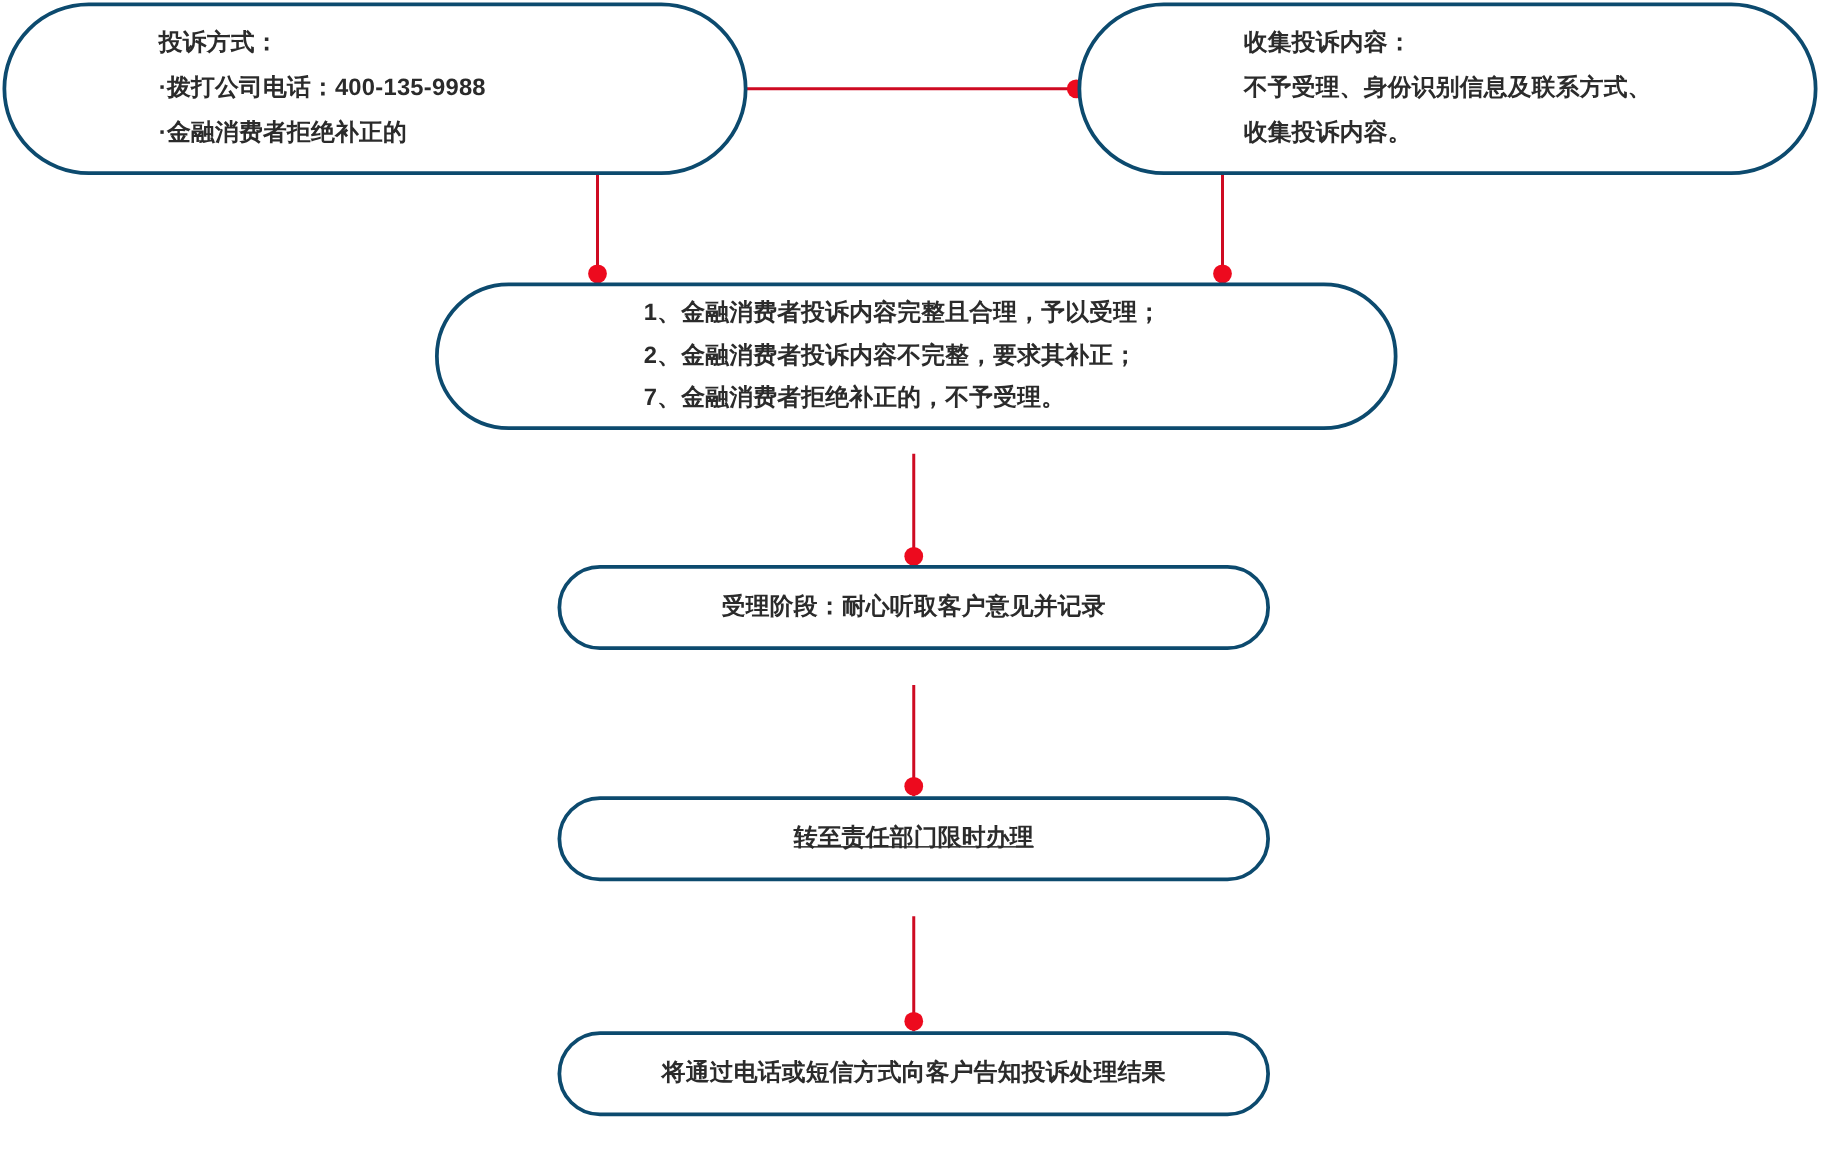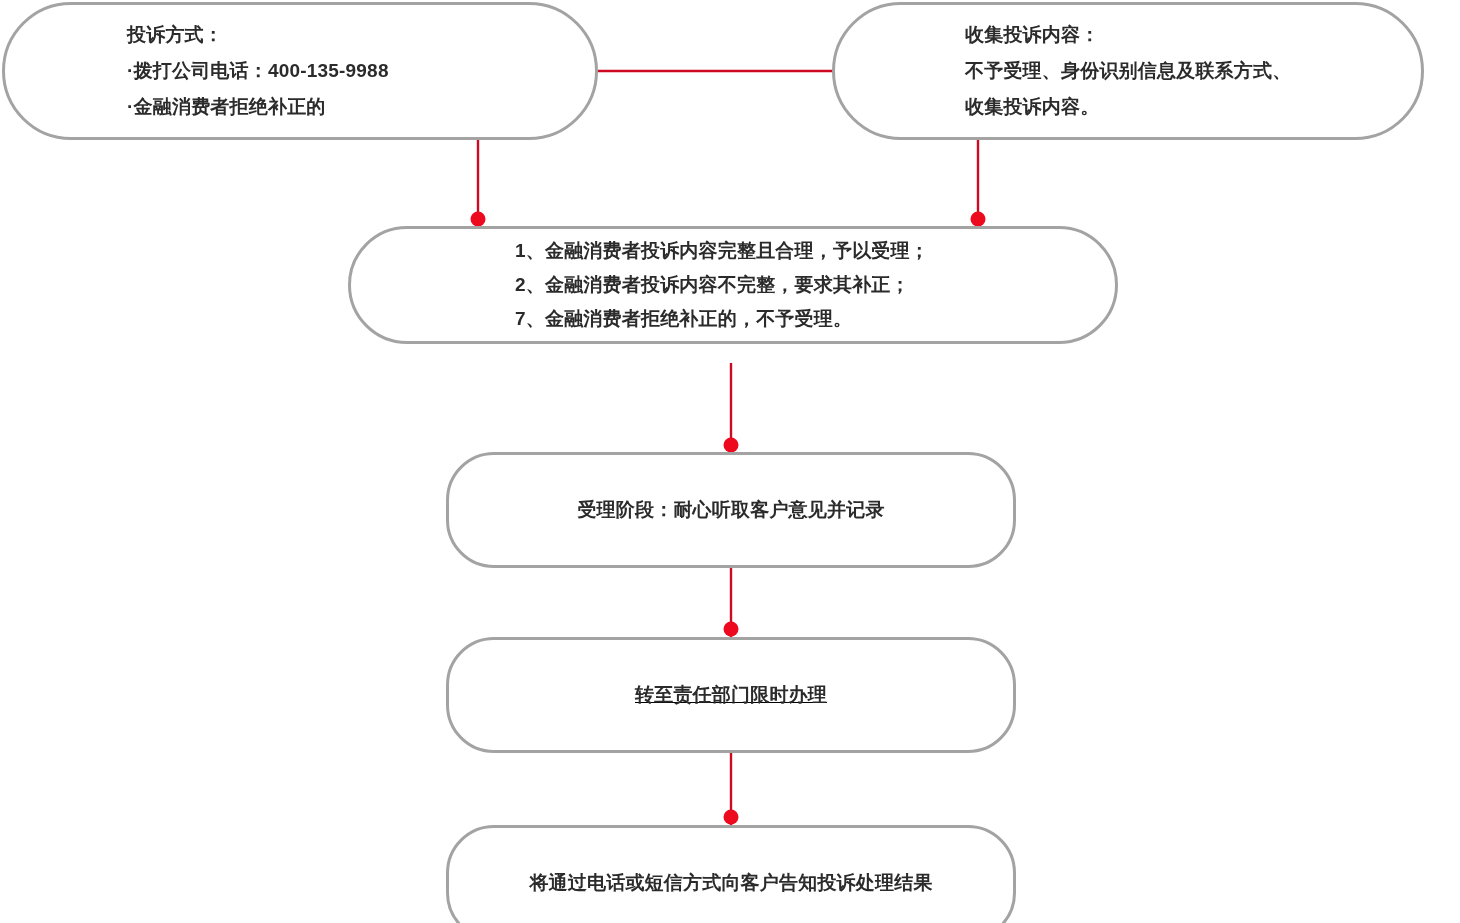--- a/index.html
+++ b/index.html
@@ -27,21 +27,21 @@
     top: 0;
     width: 1460px;
     height: 923px;
     pointer-events: none;
   }
 
   
   .node {
     position: absolute;
     box-sizing: border-box;
-    border: 3px solid #a3a3a3;
+    border: 3px solid #0c4a6e;
     background: #ffffff;
     display: flex;
     flex-direction: column;
     justify-content: center;
     z-index: 2;
   }
   .node-text {
     color: #2b2b2b;
     font-weight: bold;
     letter-spacing: 0.2px;
@@ -57,21 +57,21 @@
     border-radius: 69px;
     padding-left: 122px;
   }
   #node-complaint-channels .node-text {
     font-size: 19px;
     line-height: 36px;
   }
 
   
   #node-collect-info {
-    left: 832px;
+    left: 862px;
     top: 2px;
     width: 592px;
     height: 138px;
     border-radius: 69px;
     padding-left: 130px;
     font-family: Liberation Serif, serif;
   }
   #node-collect-info .node-text {
     font-size: 19px;
     line-height: 36px;
@@ -91,21 +91,21 @@
   }
   #node-acceptance-rules .node-text {
     font-size: 19px;
     line-height: 34px;
   }
 
   
   .node-single {
     left: 446px;
     width: 570px;
-    height: 116px;
+    height: 68px;
     border-radius: 48px;
     align-items: center;
   }
   .node-single .node-text {
     font-size: 19px;
     line-height: 26px;
     text-align: center;
   }
   #node-intake-stage { top: 452px; }
   #node-transfer-dept { top: 637px; text-decoration: underline; }

